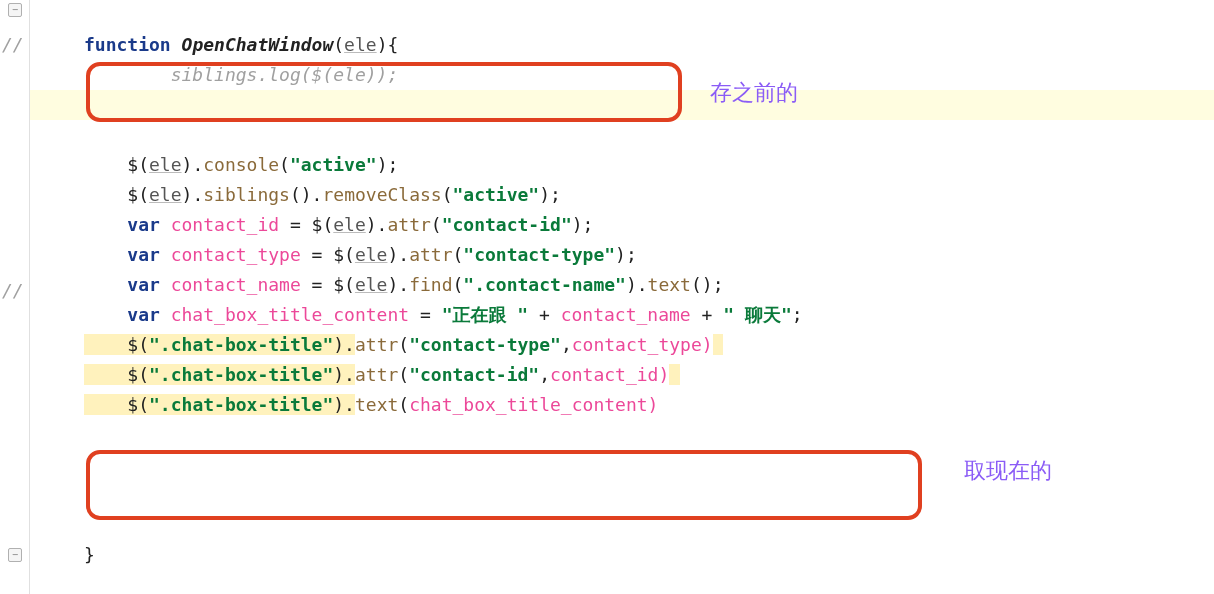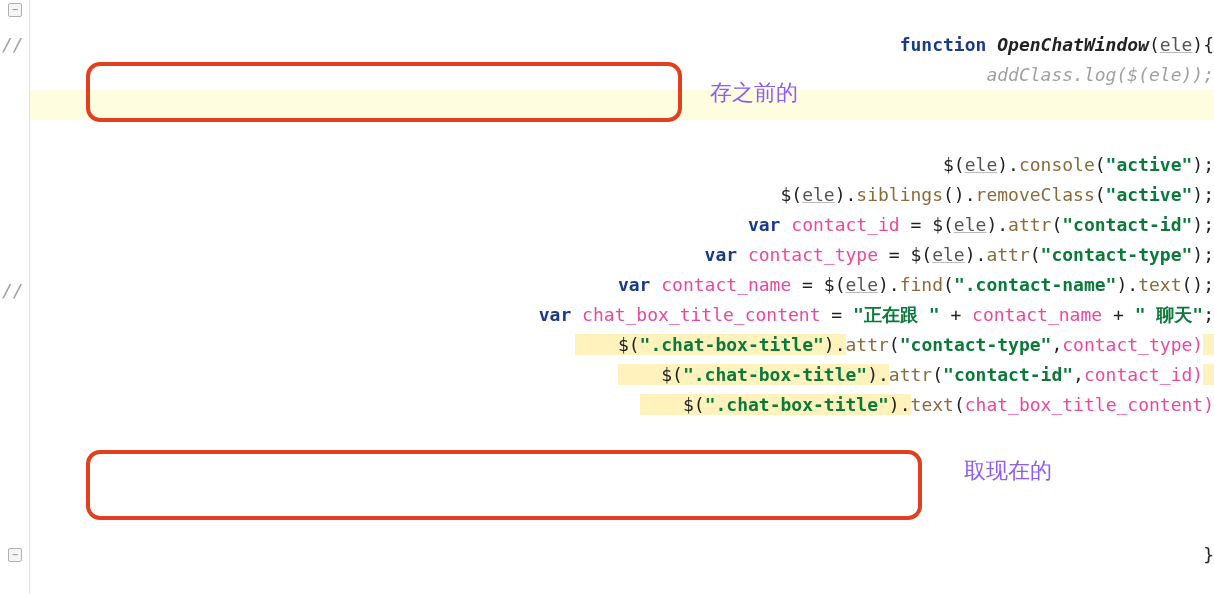--- a/index.html
+++ b/index.html
@@ -37,21 +37,20 @@
   color: #888;
 }
 .fold-marker.top { top: 3px; }
 .fold-marker.bottom { top: 548px; }
 .fold-minus::before { content: "−"; }
 .code-area {
   position: absolute;
   left: 36px;
   top: 0;
   right: 0;
-  text-align: right;
 }
 .code-line {
   height: 30px;
   white-space: pre;
   position: relative;
 }
 .blank-line { height: 30px; }
 .highlighted-line {
   position: absolute;
   left: 30px;
@@ -107,21 +106,21 @@
 <span class="comment-slash" style="top:30px;">//</span>
 <span class="comment-slash" style="top:276px;">//</span>
 
 <div class="code-area">
 
   <div class="code-line" style="padding-left:48px;">
 <span class="kw">function</span><span> </span><span class="fn-name">OpenChatWindow</span><span class="punct">(</span><span class="param">ele</span><span class="punct">){</span>
   </div>
 
   <div class="code-line" style="padding-left:48px;">
-<span class="comment">        addClass.log($(ele));</span>
+<span class="comment">        siblings.log($(ele));</span>
   </div>
 
   <div class="blank-line"></div>
   <div class="blank-line"></div>
 
   <div class="code-line" style="padding-left:48px;">
 <span class="punct">    $(</span><span class="param">ele</span><span class="punct">).</span><span class="method">console</span><span class="punct">(</span><span class="string">"active"</span><span class="punct">);</span>
   </div>
 
   <div class="code-line" style="padding-left:48px;">

